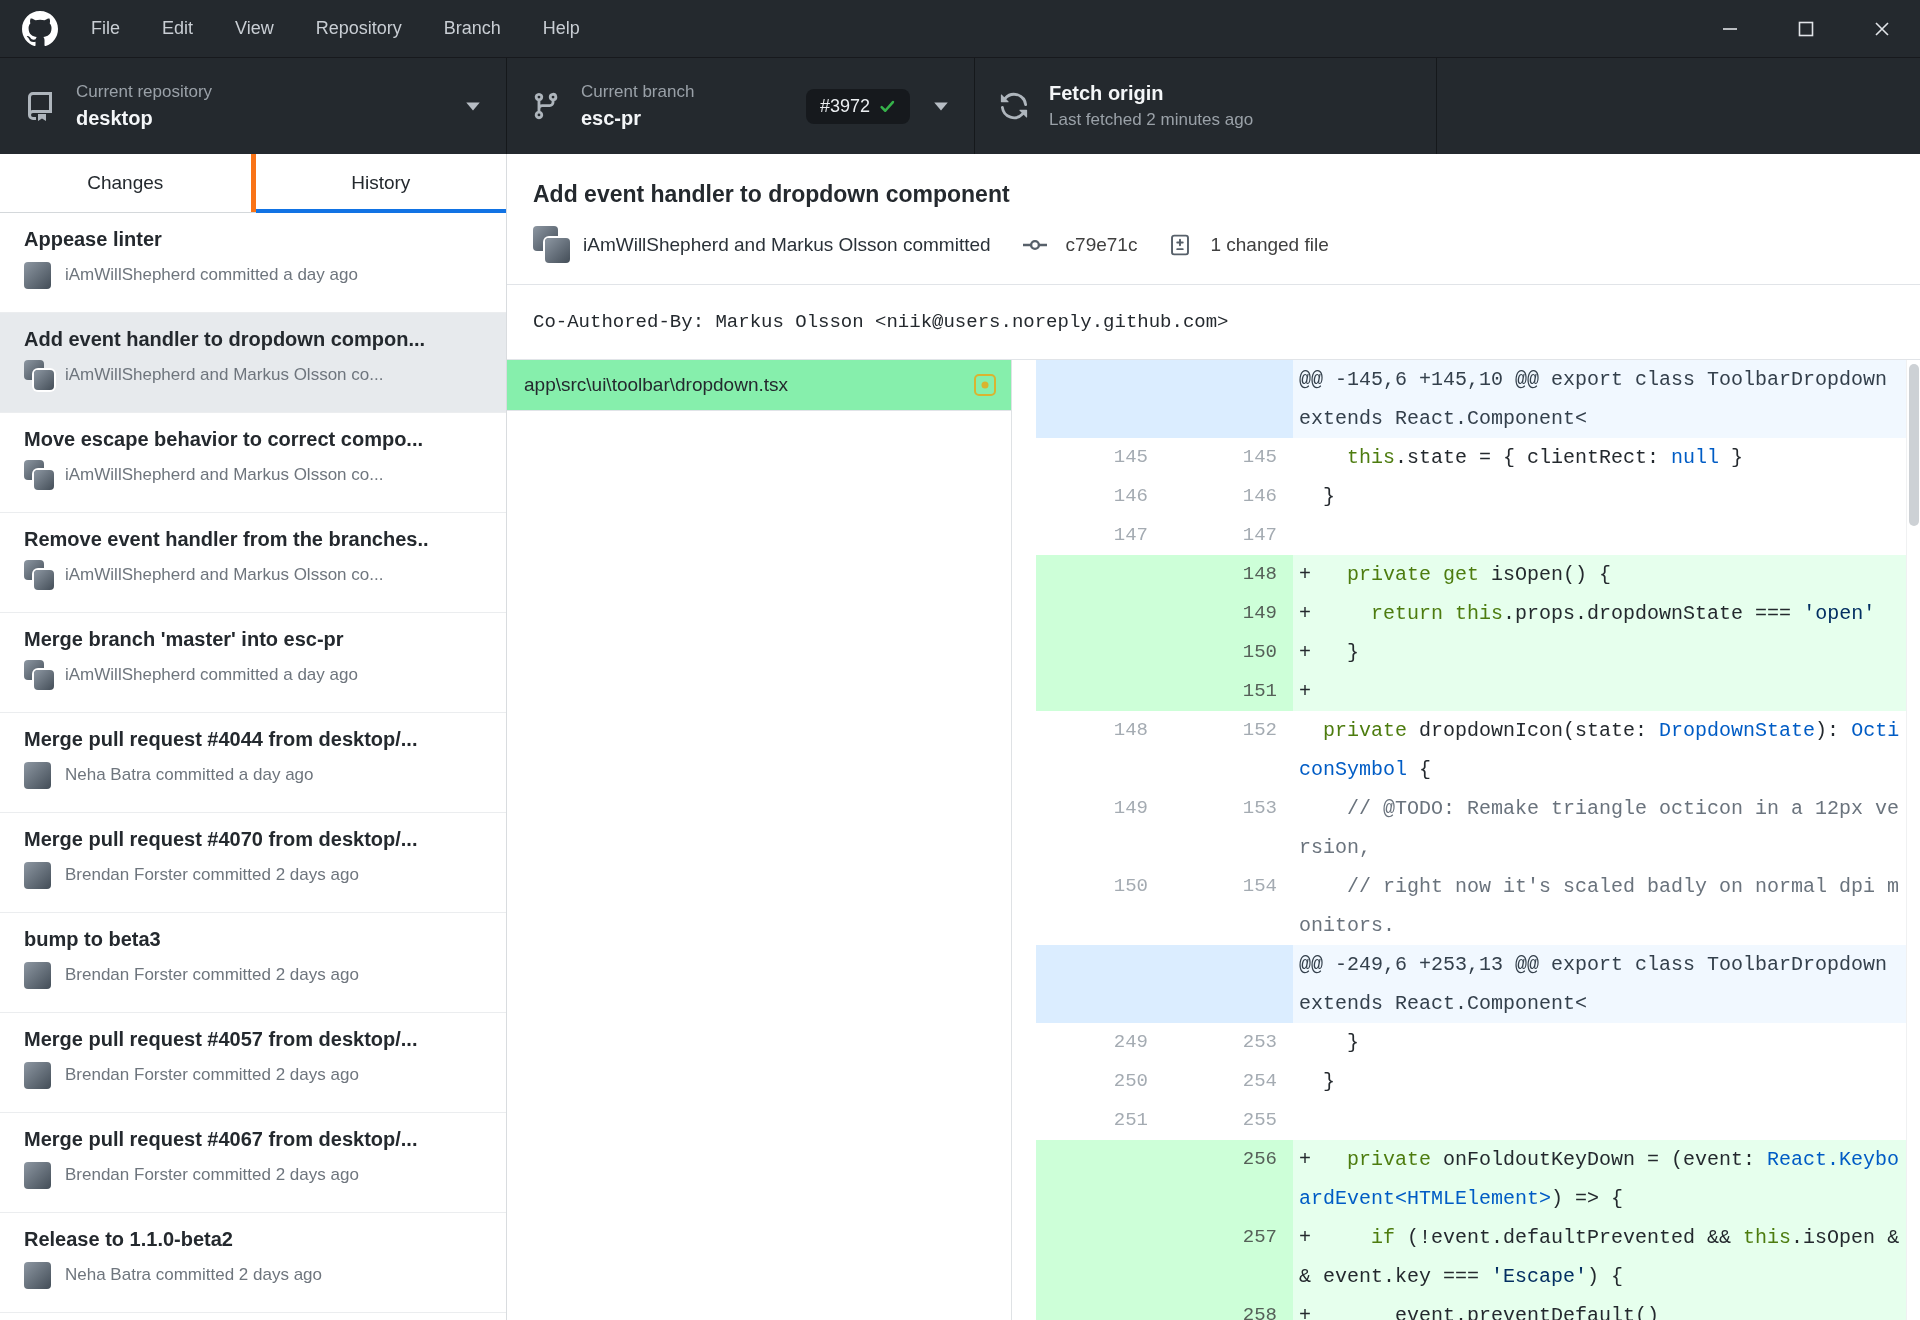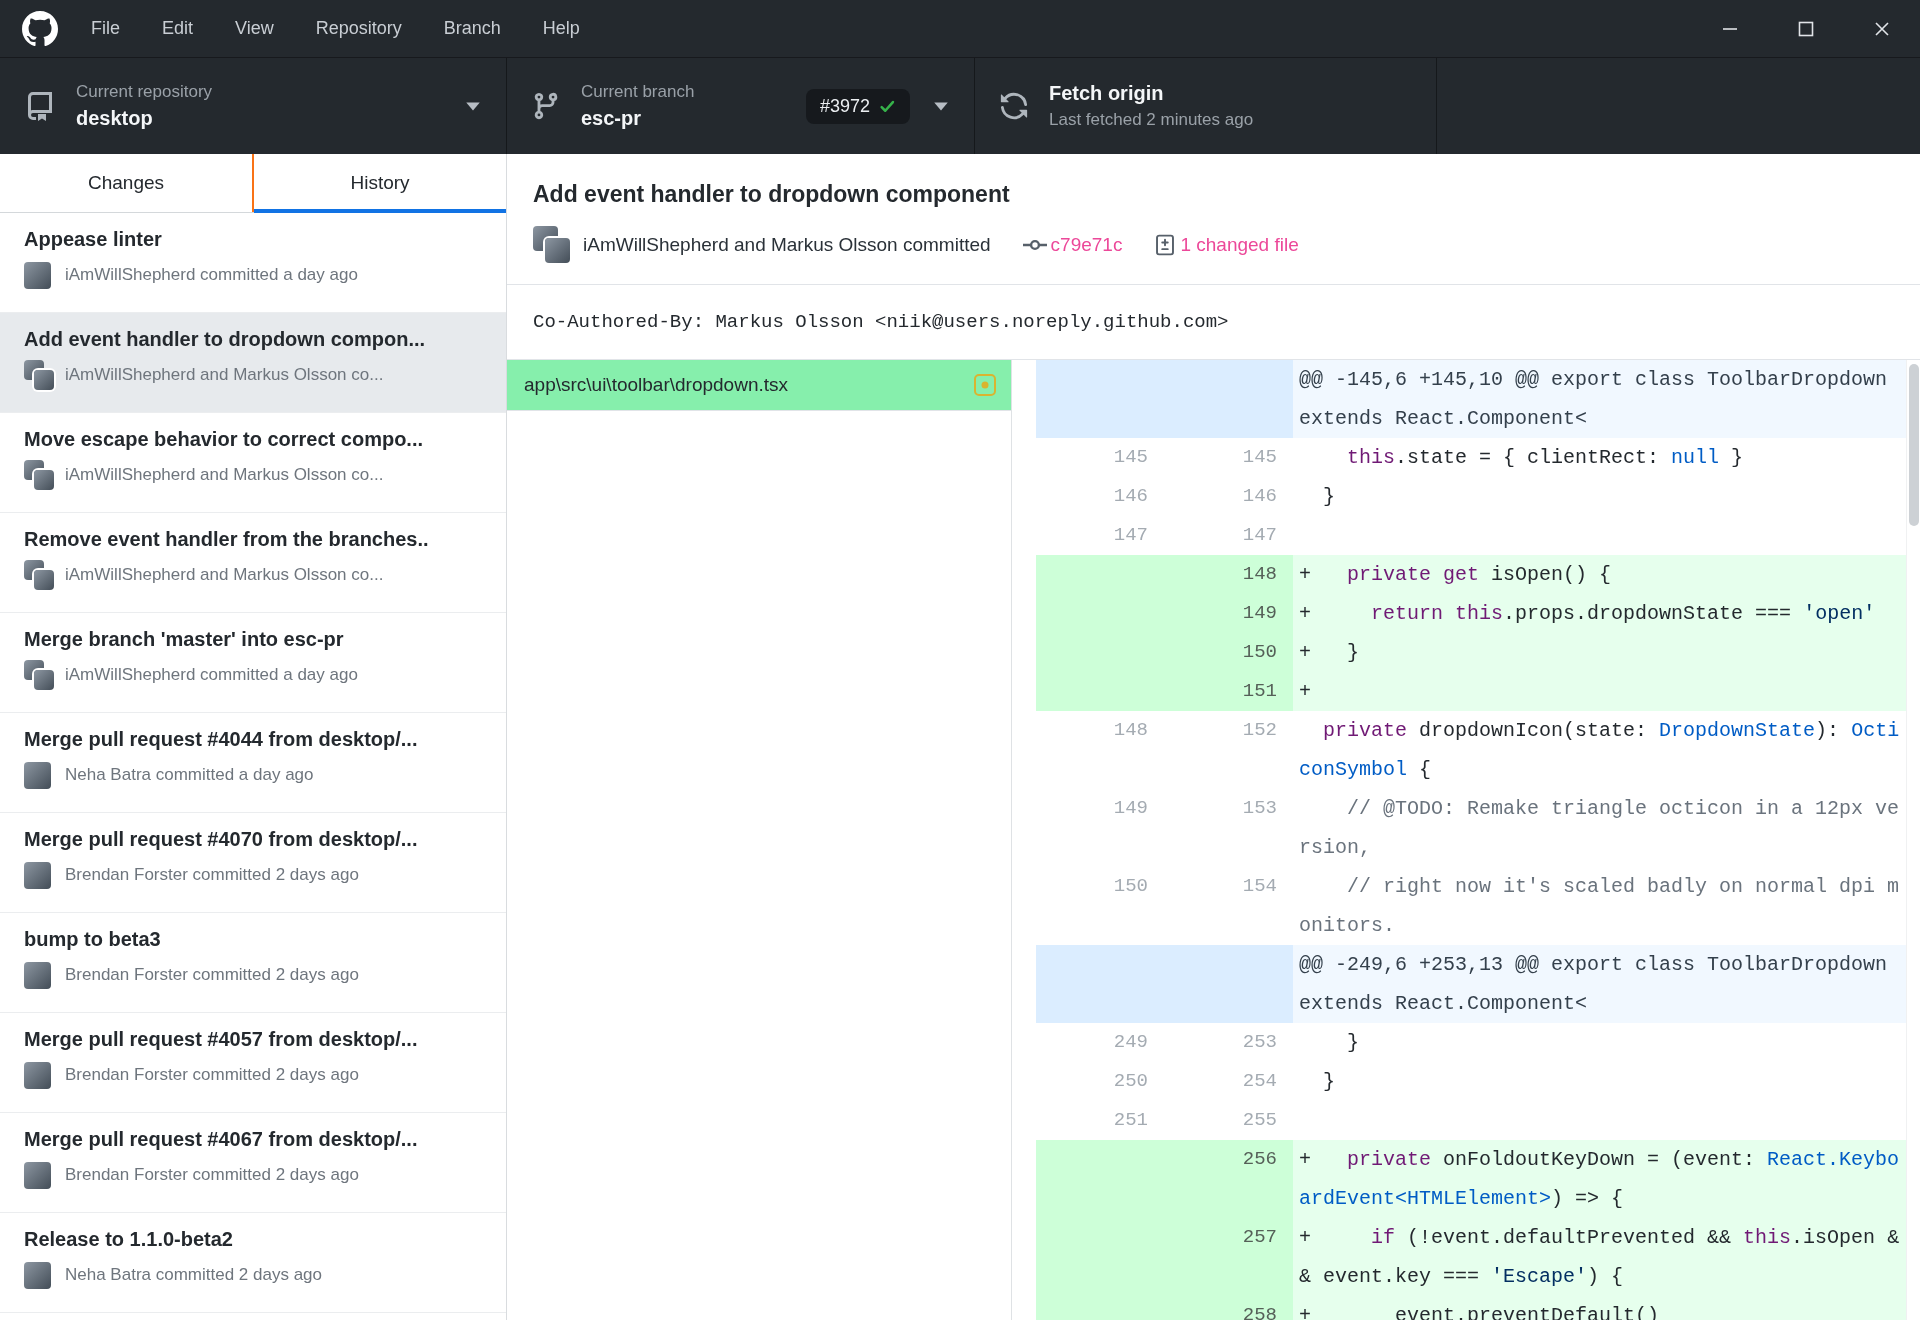--- a/index.html
+++ b/index.html
@@ -28,42 +28,42 @@
   .tb-branch .chevron { margin-left:24px; }
   .pr-badge { margin-left:auto; background:#16191d; border-radius:8px; padding:7px 14px;
     display:flex; align-items:center; gap:9px; font-size:18px; color:#eceff2; }
 
   
   .sidebar { position:absolute; left:0; top:154px; width:507px; bottom:0; background:#fff;
     border-right:1px solid #d9dcdf; overflow:hidden; }
   .tabs { height:59px; display:flex; border-bottom:1px solid #d4d8db; }
   .tab { flex:1; display:flex; align-items:center; justify-content:center; font-size:19px;
     color:#24292e; position:relative; cursor:default; }
-  .tab + .tab { border-left:2px solid #f97316; }
+  .tab + .tab { border-left:5px solid #f97316; }
   .tab.active::after { content:''; position:absolute; left:0; right:0; bottom:-1px; height:4px; background:#1173e4; }
   .commit-row { height:100px; padding:15px 18px 0 24px; border-bottom:1px solid #ebedef; overflow:hidden; }
   .commit-row.selected { background:#e7eaed; }
   .commit-title { font-size:20px; font-weight:700; color:#24292e; white-space:nowrap; overflow:hidden; }
   .commit-meta { display:flex; align-items:center; margin-top:9px; }
   .avatar-slot { width:30px; height:30px; position:relative; margin-right:11px; flex:none; }
   .av { display:block; background:linear-gradient(135deg,#8d97a2,#434d57); border-radius:4px; }
   .av.s { width:27px; height:27px; margin-top:2px; }
   .avatar-slot.double .av.a { position:absolute; left:0; top:0; width:20px; height:20px; }
   .avatar-slot.double .av.b { position:absolute; right:0; bottom:0; width:20px; height:20px; box-shadow:0 0 0 2px #fff; }
   .avatar-slot.lg { width:37px; height:37px; margin-right:13px; }
   .avatar-slot.lg .av.a, .avatar-slot.lg .av.b { width:25px; height:25px; }
   .commit-meta-text { font-size:17px; color:#6e757d; white-space:nowrap; overflow:hidden; }
 
   
   .main { position:absolute; left:507px; top:154px; right:0; bottom:0; display:flex;
     flex-direction:column; background:#fff; }
   .commit-header { padding:27px 26px 21px; }
   .commit-title-big { font-size:23px; font-weight:700; color:#24292e; }
   .commit-meta-row { display:flex; align-items:center; margin-top:18px; font-size:19px; color:#2a3138; }
-  .meta-group { display:flex; align-items:center; gap:4px; margin-left:32px; color:#ec4899; }
+  .meta-group { display:flex; align-items:center; gap:19px; margin-left:32px; color:#404040; }
   .meta-icon { color:#57606a; display:flex; }
   .coauthor { border-top:1px solid #e1e4e8; border-bottom:1px solid #e1e4e8; padding:26px;
     font-family:"Liberation Mono","DejaVu Sans Mono",monospace; font-size:19px; color:#24292e; }
   .content-row { flex:1; display:flex; min-height:0; }
 
   .file-panel { width:505px; flex:none; border-right:1px solid #dfe2e5; }
   .file-row { height:51px; display:flex; align-items:center; padding:0 15px 0 17px;
     background:#86efac; border-bottom:1px solid #e1e4e8; font-size:19px; color:#24292e; }
   .file-path { flex:1; white-space:nowrap; overflow:hidden; }
   .mod-icon { width:22px; height:22px; border:2.5px solid #d9b430; border-radius:5px;
@@ -75,21 +75,21 @@
   .diff-rows { position:absolute; left:0; top:0; right:14px; }
   .drow { display:flex; min-height:39px; font-family:"Liberation Mono","DejaVu Sans Mono",monospace;
     font-size:20px; line-height:39px; color:#24292e;padding-left:24px; }
   .gut { width:128px; flex:none; text-align:right; padding-right:16px; font-size:19px; color:#a4abb2; }
   .gut.g2 { width:129px; }
   .code { flex:1; min-width:0; padding-left:6px; white-space:pre-wrap; word-break:break-all; overflow-wrap:anywhere; }
   .drow.hunk .gut { background:#dbedff; }
   .drow.hunk .code { background:#f1f8ff; color:#34404c; }
   .drow.add .gut { background:#cdffd8; color:#556058; }
   .drow.add .code { background:#e6ffed; }
-  .tk-kw { color:#701a75; } .tk-cn { color:#005cc5; } .tk-str { color:#032f62; } .tk-cm { color:#6a737d; }
+  .tk-kw { color:#4d7c0f; } .tk-cn { color:#005cc5; } .tk-str { color:#032f62; } .tk-cm { color:#6a737d; }
 
   .scrollbar { position:absolute; right:0; top:0; bottom:0; width:14px; background:#fff; border-left:1px solid #f0f1f2; }
   .scroll-thumb { position:absolute; left:2px; top:4px; width:10px; height:162px; background:#cdd1d5; border-radius:5px; }
 </style>
 </head>
 <body>
 
 <div class="titlebar">
   <span class="logo">
     <svg viewBox="0 0 16 16" fill="currentColor">

